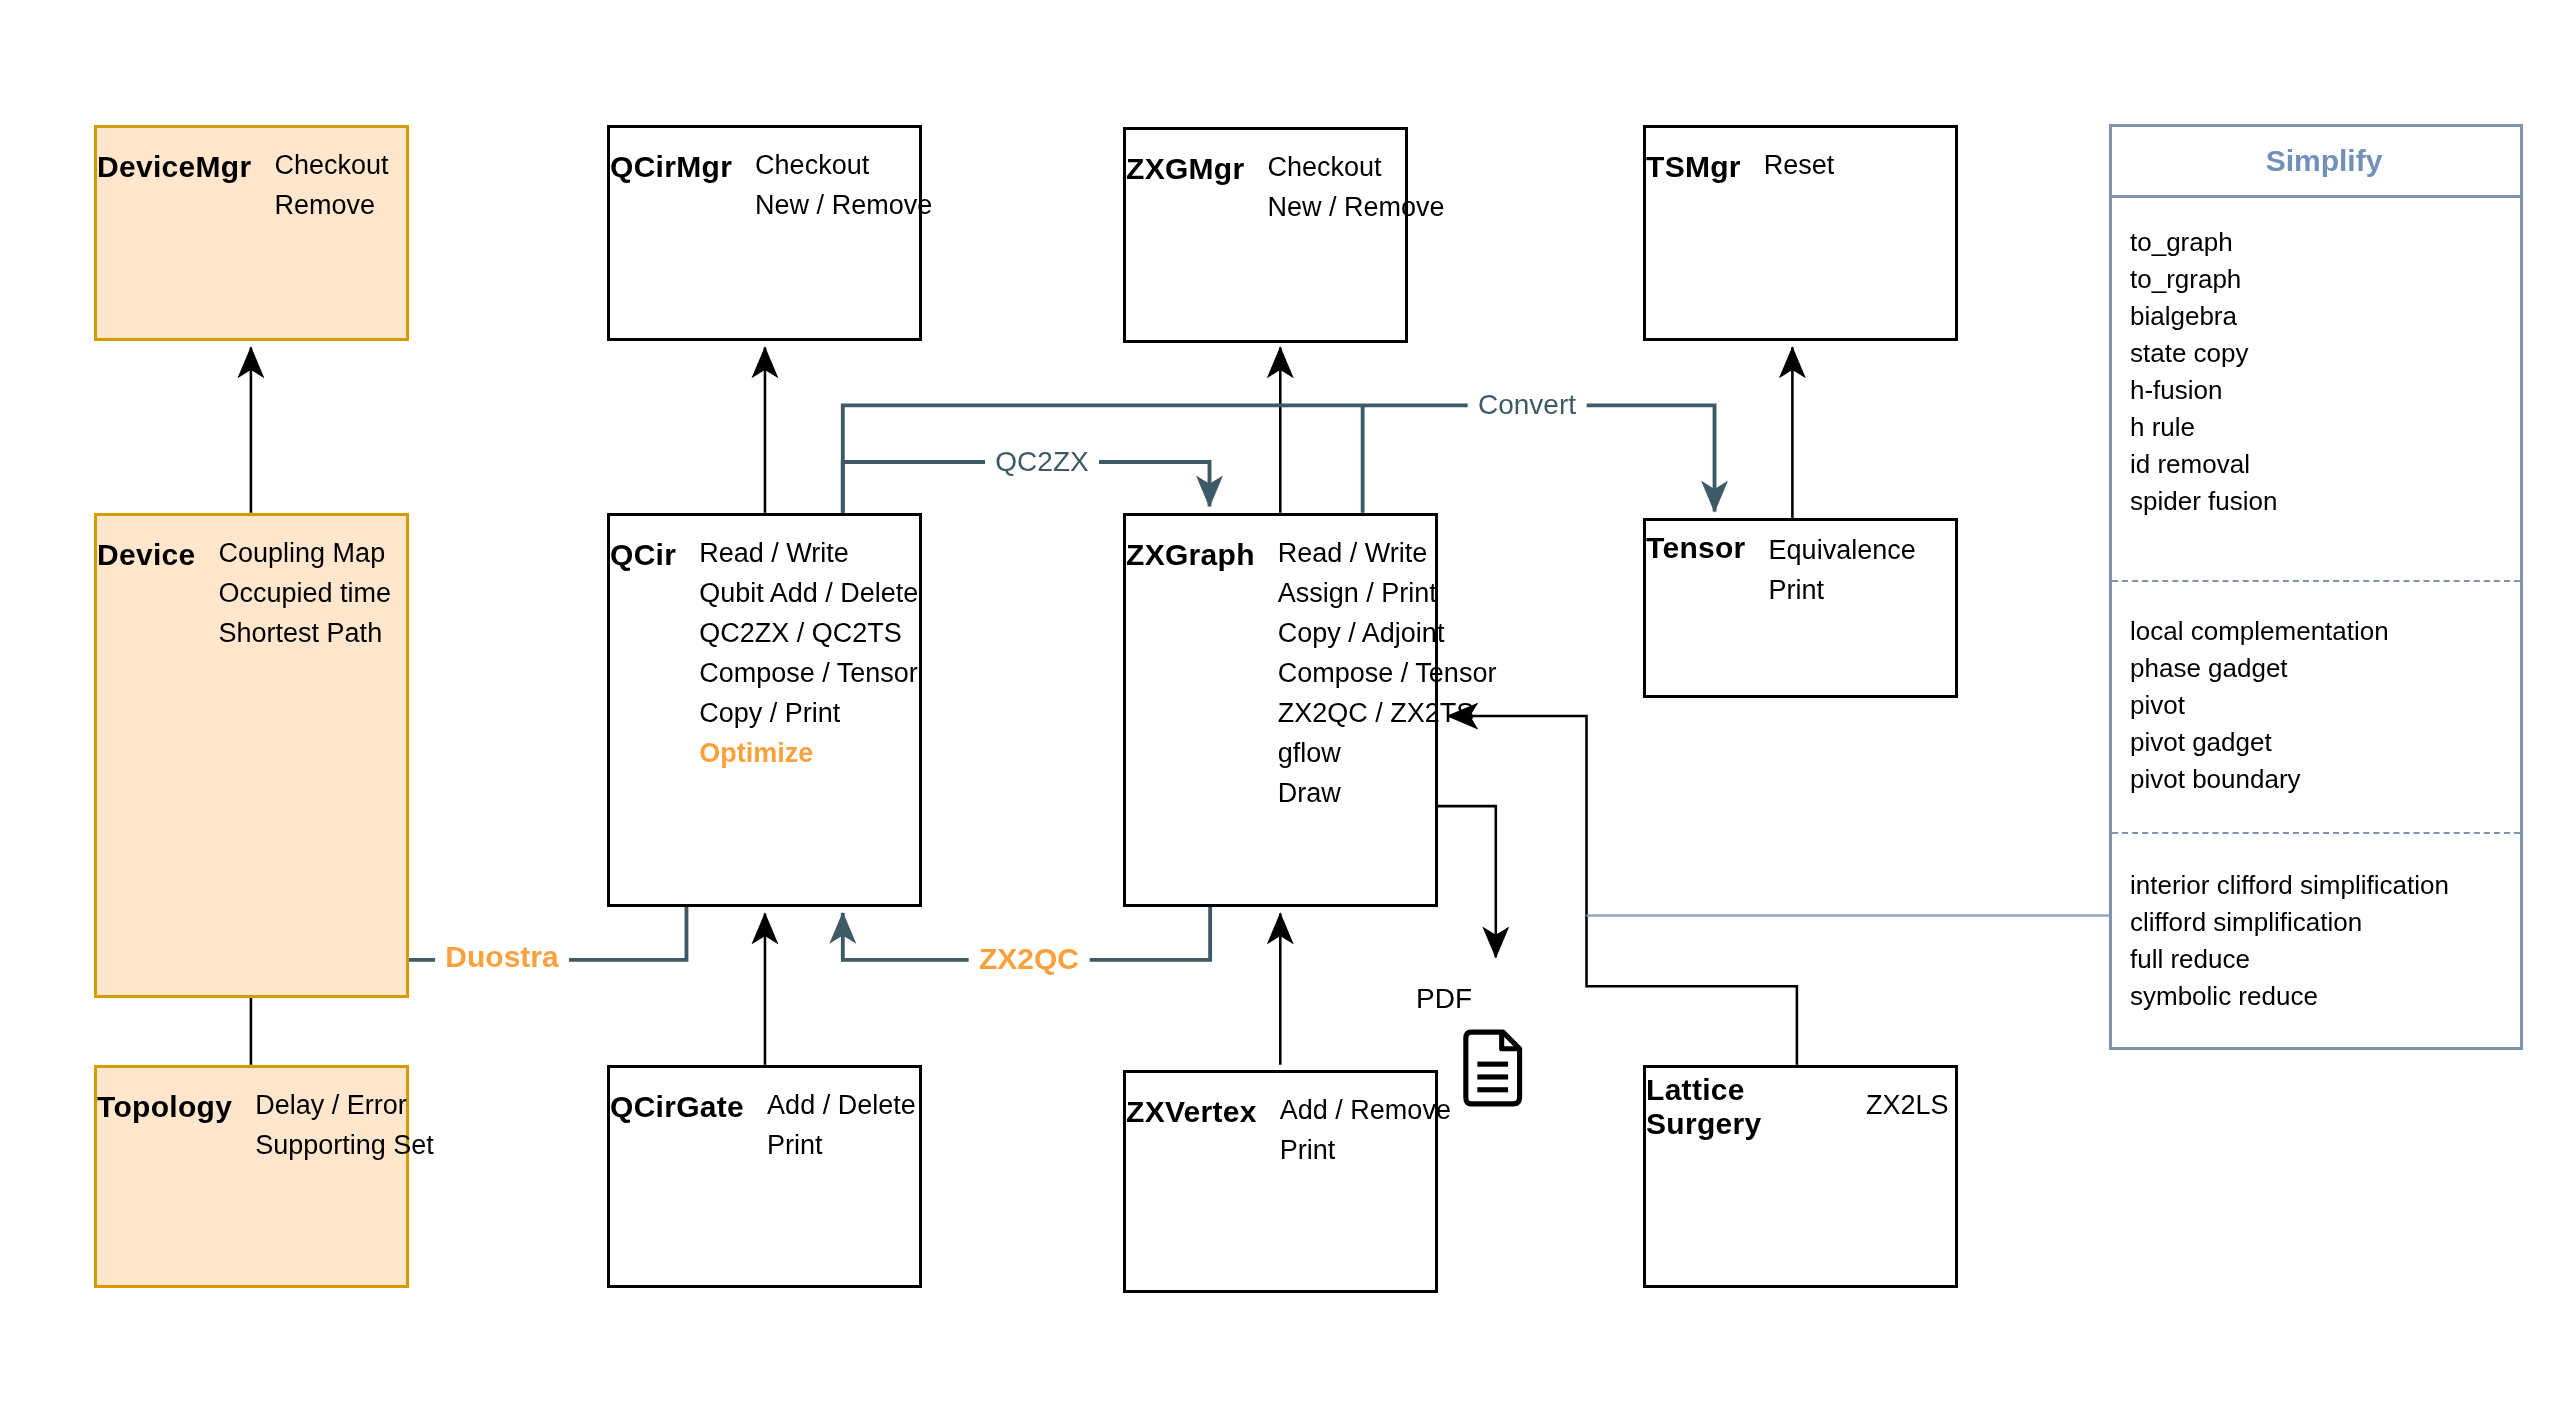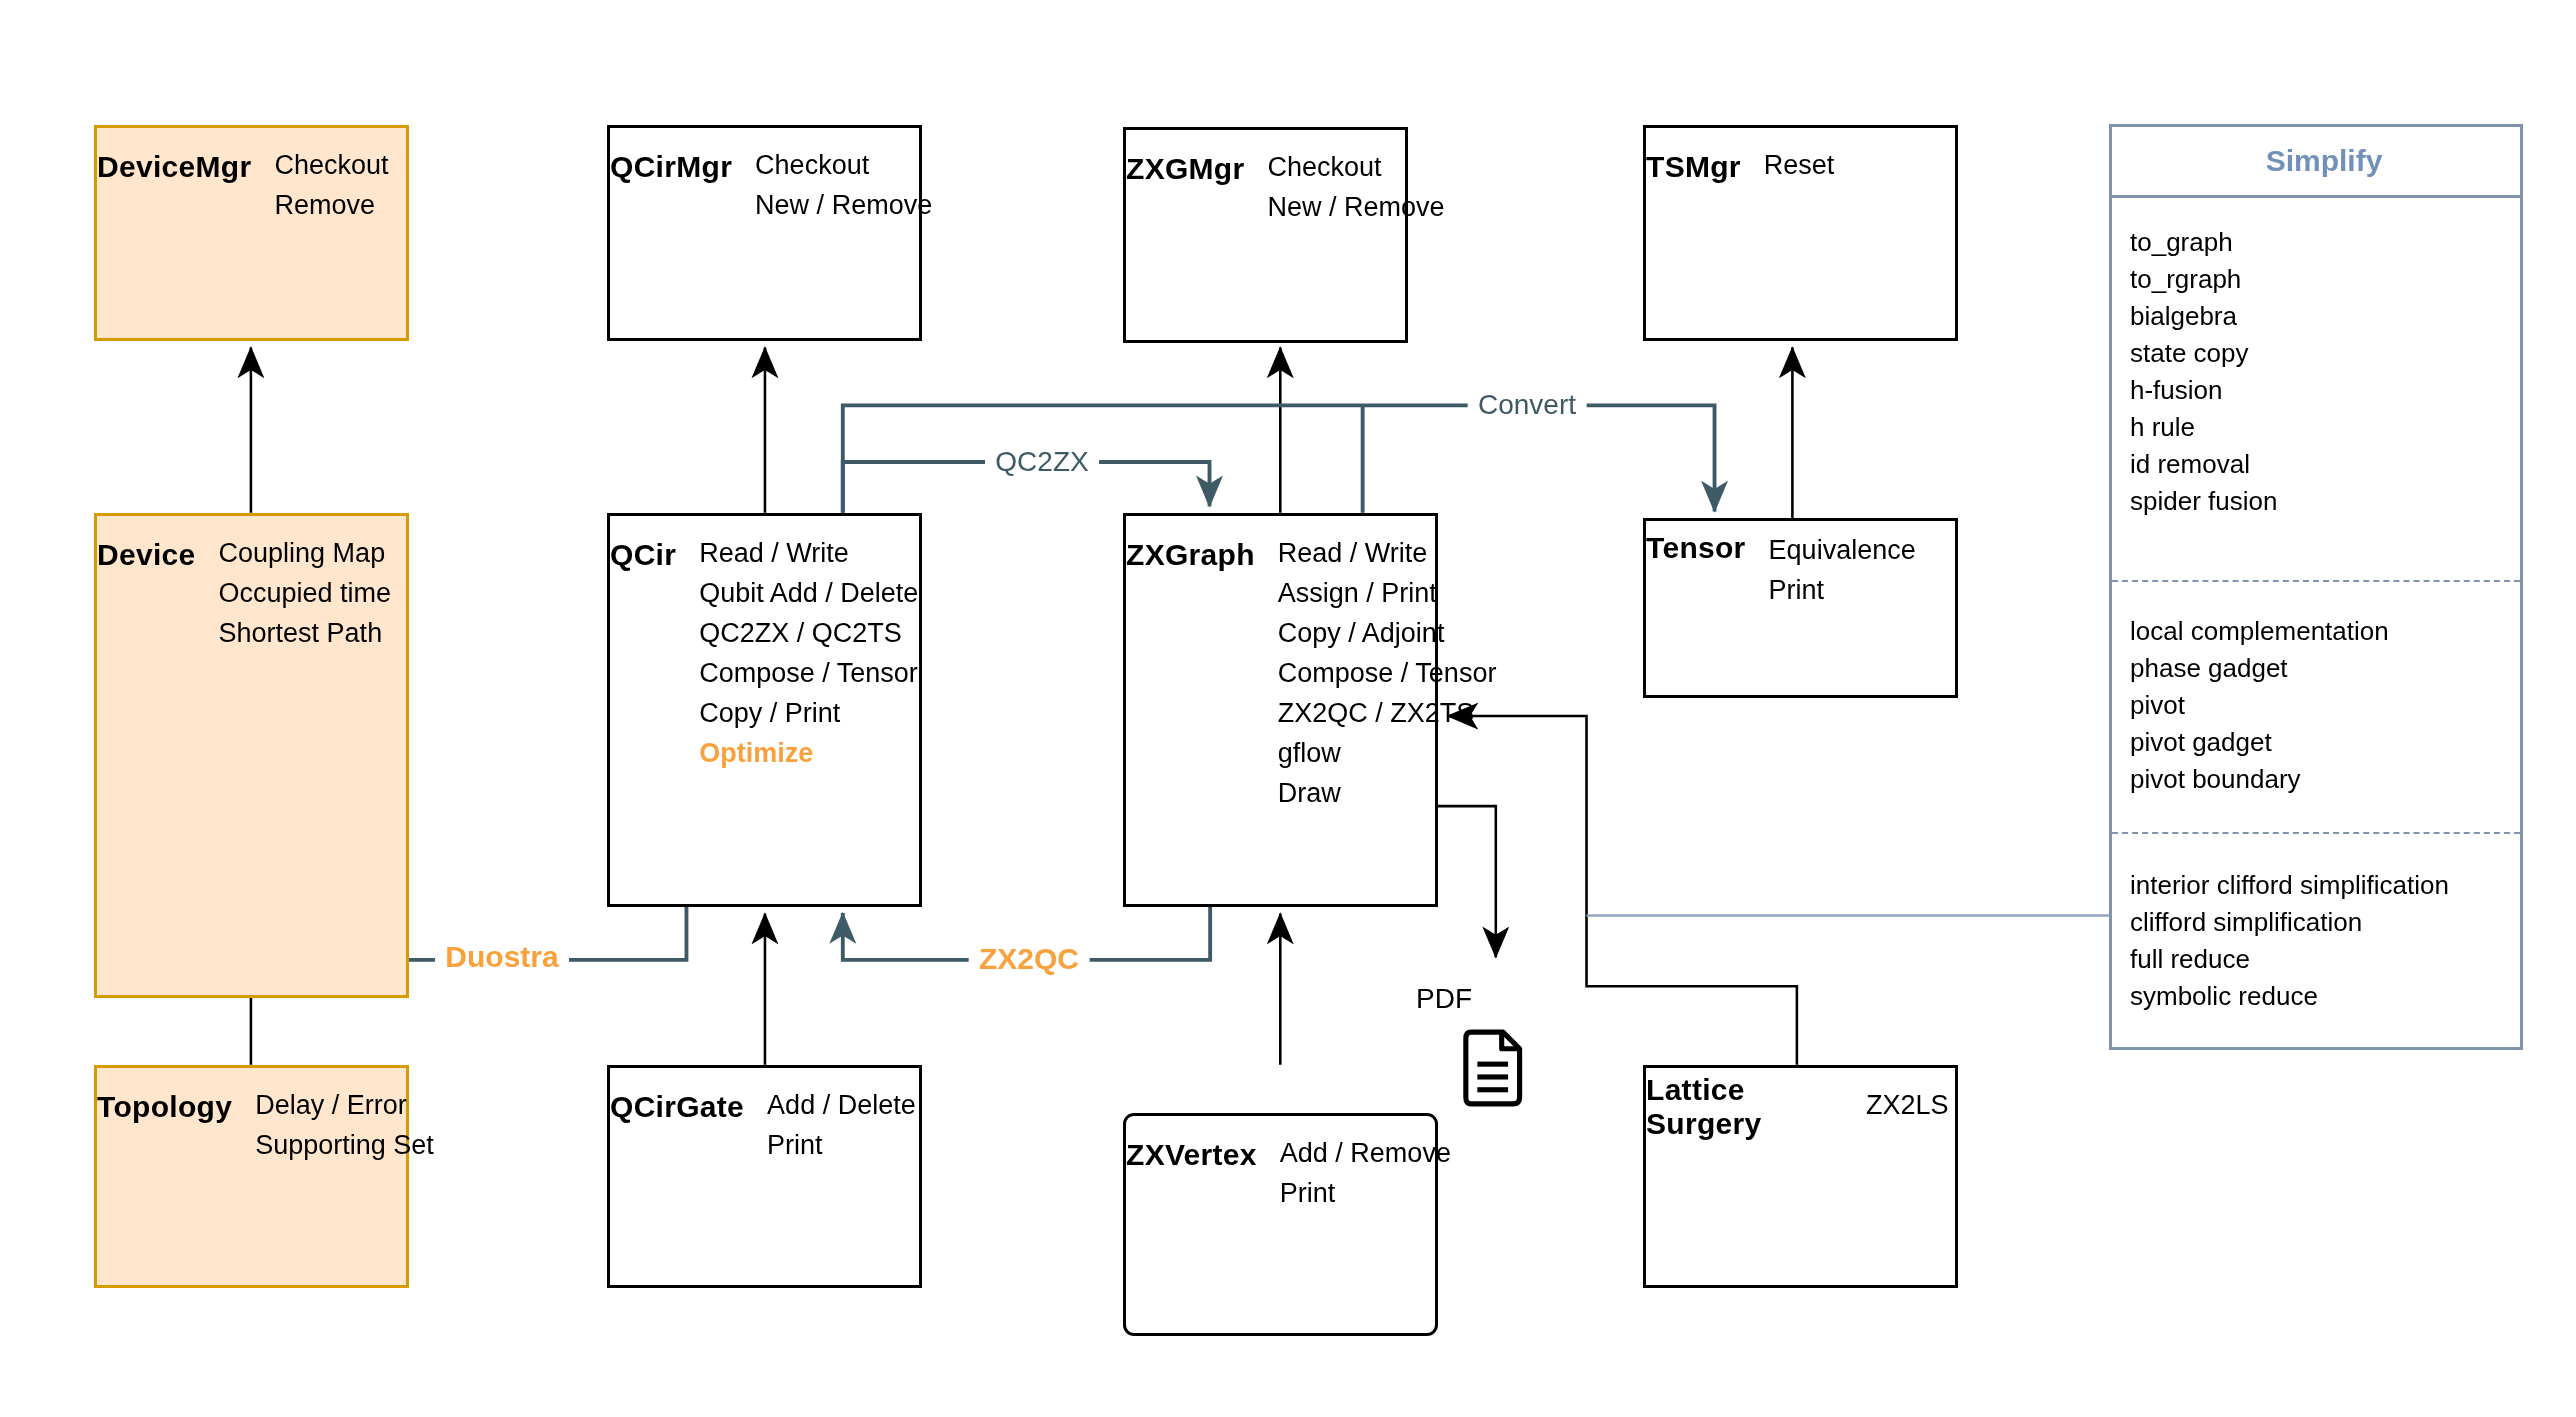--- a/index.html
+++ b/index.html
@@ -54,21 +54,21 @@
 
   #box-device    { left: 94px; top: 513px;  width: 315px; height: 485px; }
   #box-qcir      { left: 607px; top: 513px;  width: 315px; height: 394px; }
   #box-zxgraph   { left: 1123px; top: 513px; width: 315px; height: 394px; }
   #box-tensor    { left: 1643px; top: 518px; width: 315px; height: 180px; }
   #box-tensor .node-title { height: 54px; }
   #box-tensor .node-items { padding-top: 9px; }
 
   #box-topology  { left: 94px; top: 1065px;  width: 315px; height: 223px; }
   #box-qcirgate  { left: 607px; top: 1065px;  width: 315px; height: 223px; }
-  #box-zxvertex  { left: 1123px; top: 1113px; width: 315px; height: 223px; border-radius: 11px; }
+  #box-zxvertex  { left: 1123px; top: 1070px; width: 315px; height: 223px; }
   #box-lattice   { left: 1643px; top: 1065px; width: 315px; height: 223px; }
 
   
   #box-simplify {
     position: absolute;
     left: 2109px; top: 124px; width: 414px; height: 926px;
     background: #ffffff;
     border: 3.9px solid var(--simplify-border);
   }
   .simplify-title {

